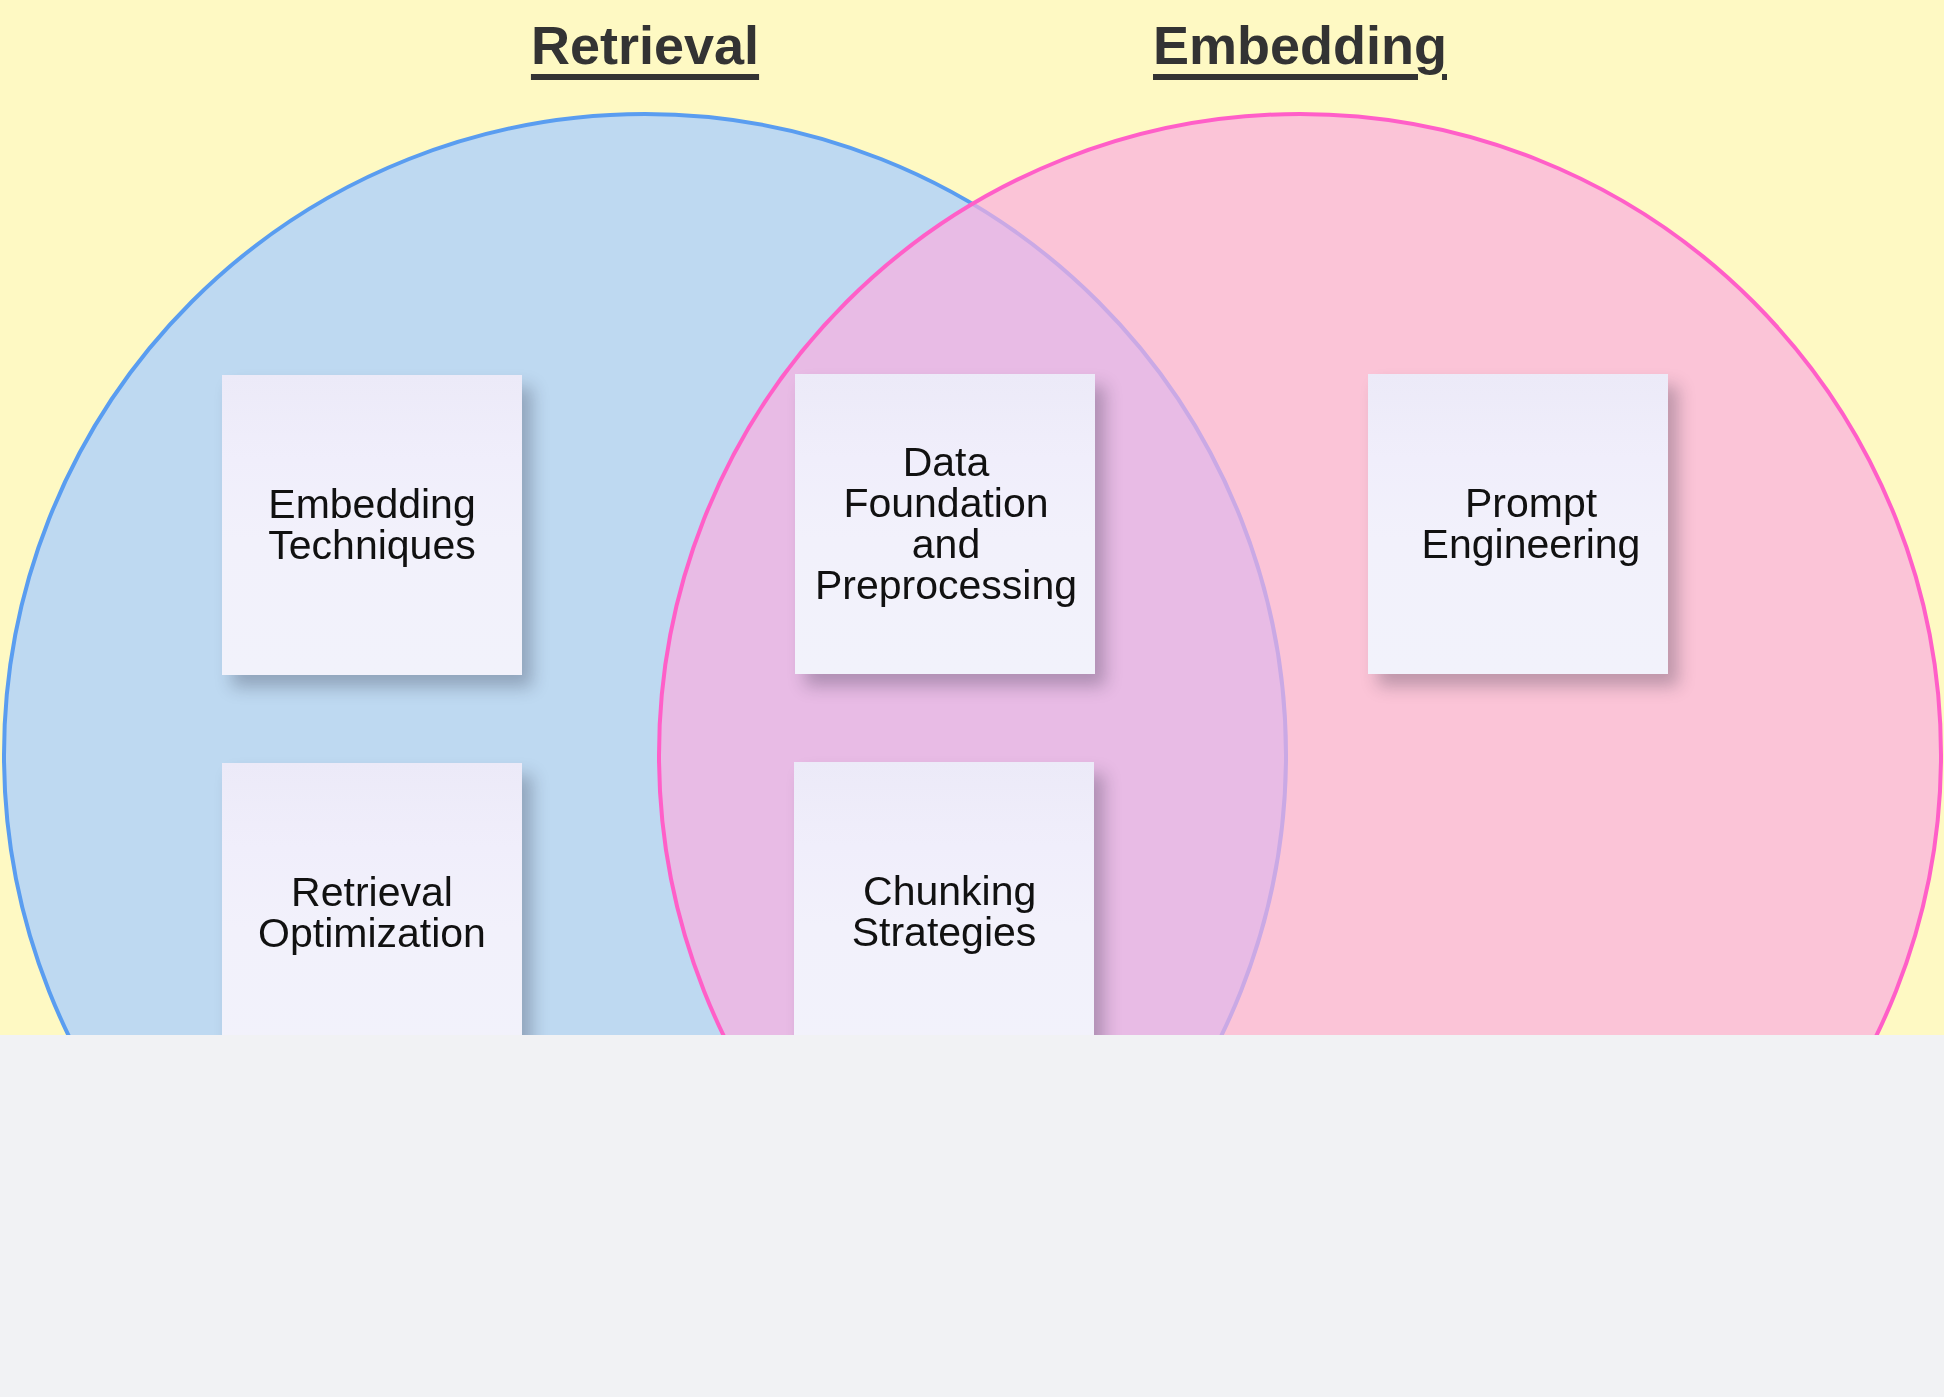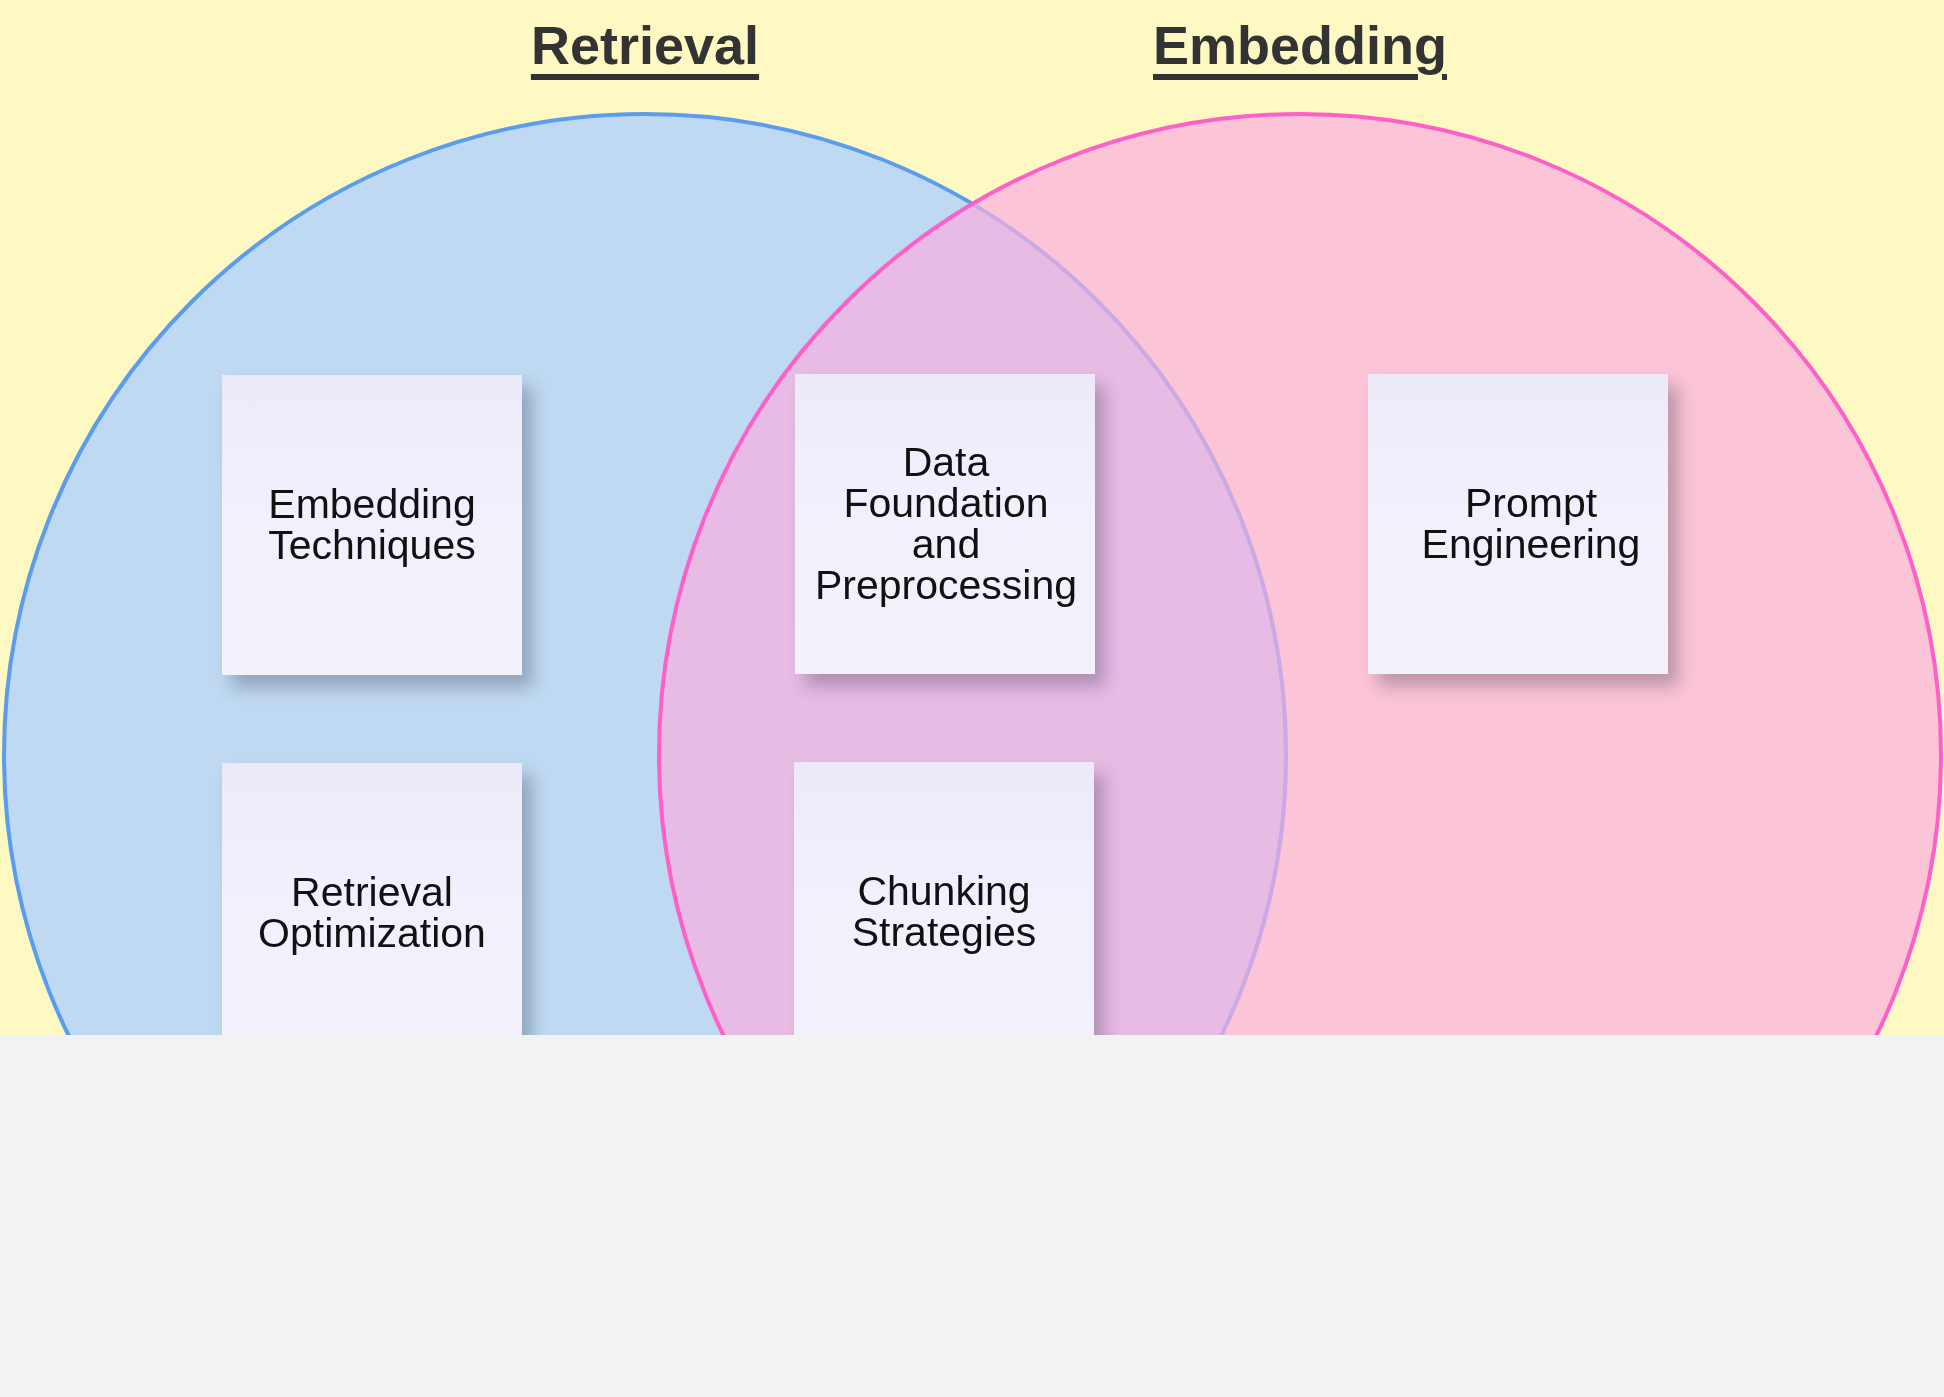--- a/index.html
+++ b/index.html
@@ -62,21 +62,21 @@
     font-size: 41px;
     line-height: 1.0;
     color: #111111;
     font-family: "Liberation Sans", sans-serif;
     white-space: pre-line;
   }
 
   #card-embedding   { left: 222px;  top: 375px; }
   #card-retrieval   { left: 222px;  top: 763px; }
   #card-data        { left: 795px;  top: 374px; padding-left: 12px; }
-  #card-chunking    { left: 794px;  top: 762px; }
+  #card-chunking    { left: 794px;  top: 762px; text-align: right; }
   #card-prompt      { left: 1368px; top: 374px; padding-left: 36px; }
   #card-model       { left: 1368px; top: 762px; }
 </style>
 </head>
 <body>
 
 <div id="stage">
 
   <svg id="venn-svg" viewBox="0 0 1944 1397" xmlns="http://www.w3.org/2000/svg">
     <circle cx="645" cy="755" r="641" fill="#b9d6f5" fill-opacity="0.92" stroke="#5a9df0" stroke-width="4"></circle>

